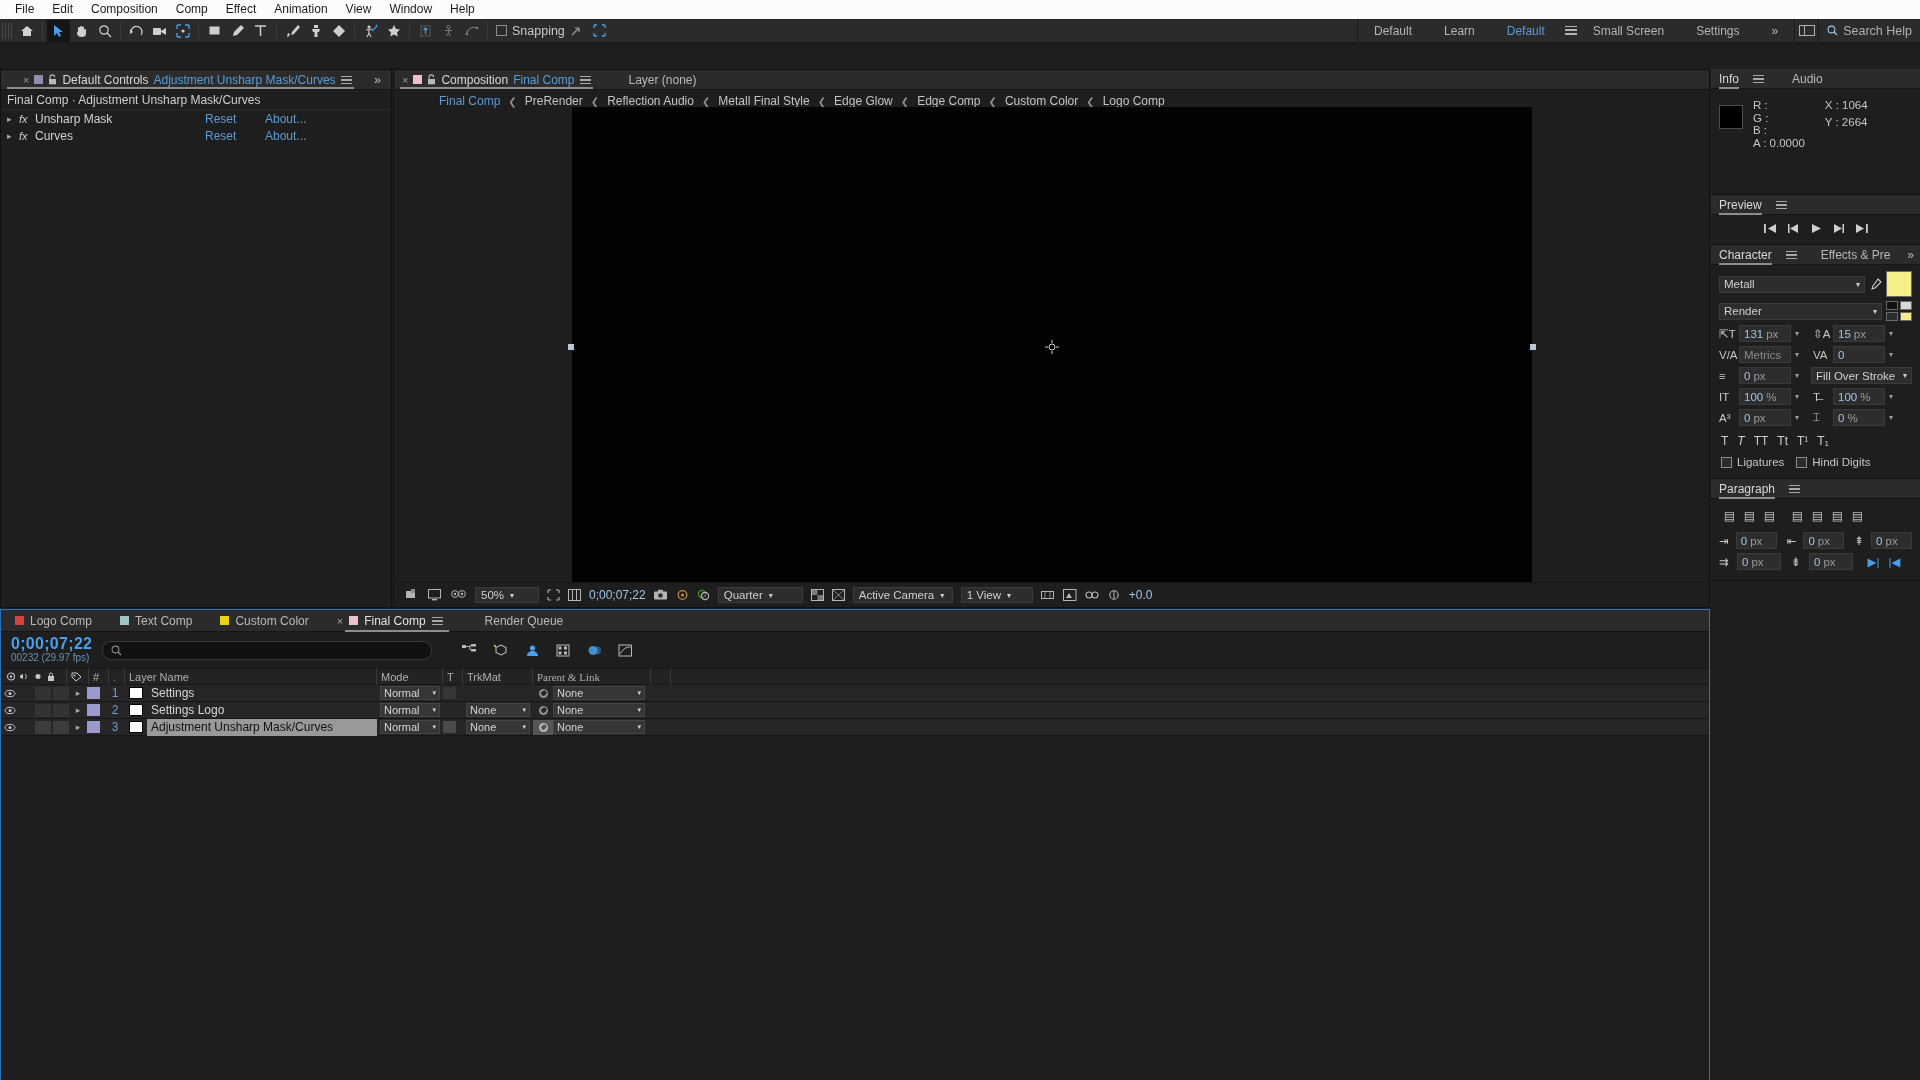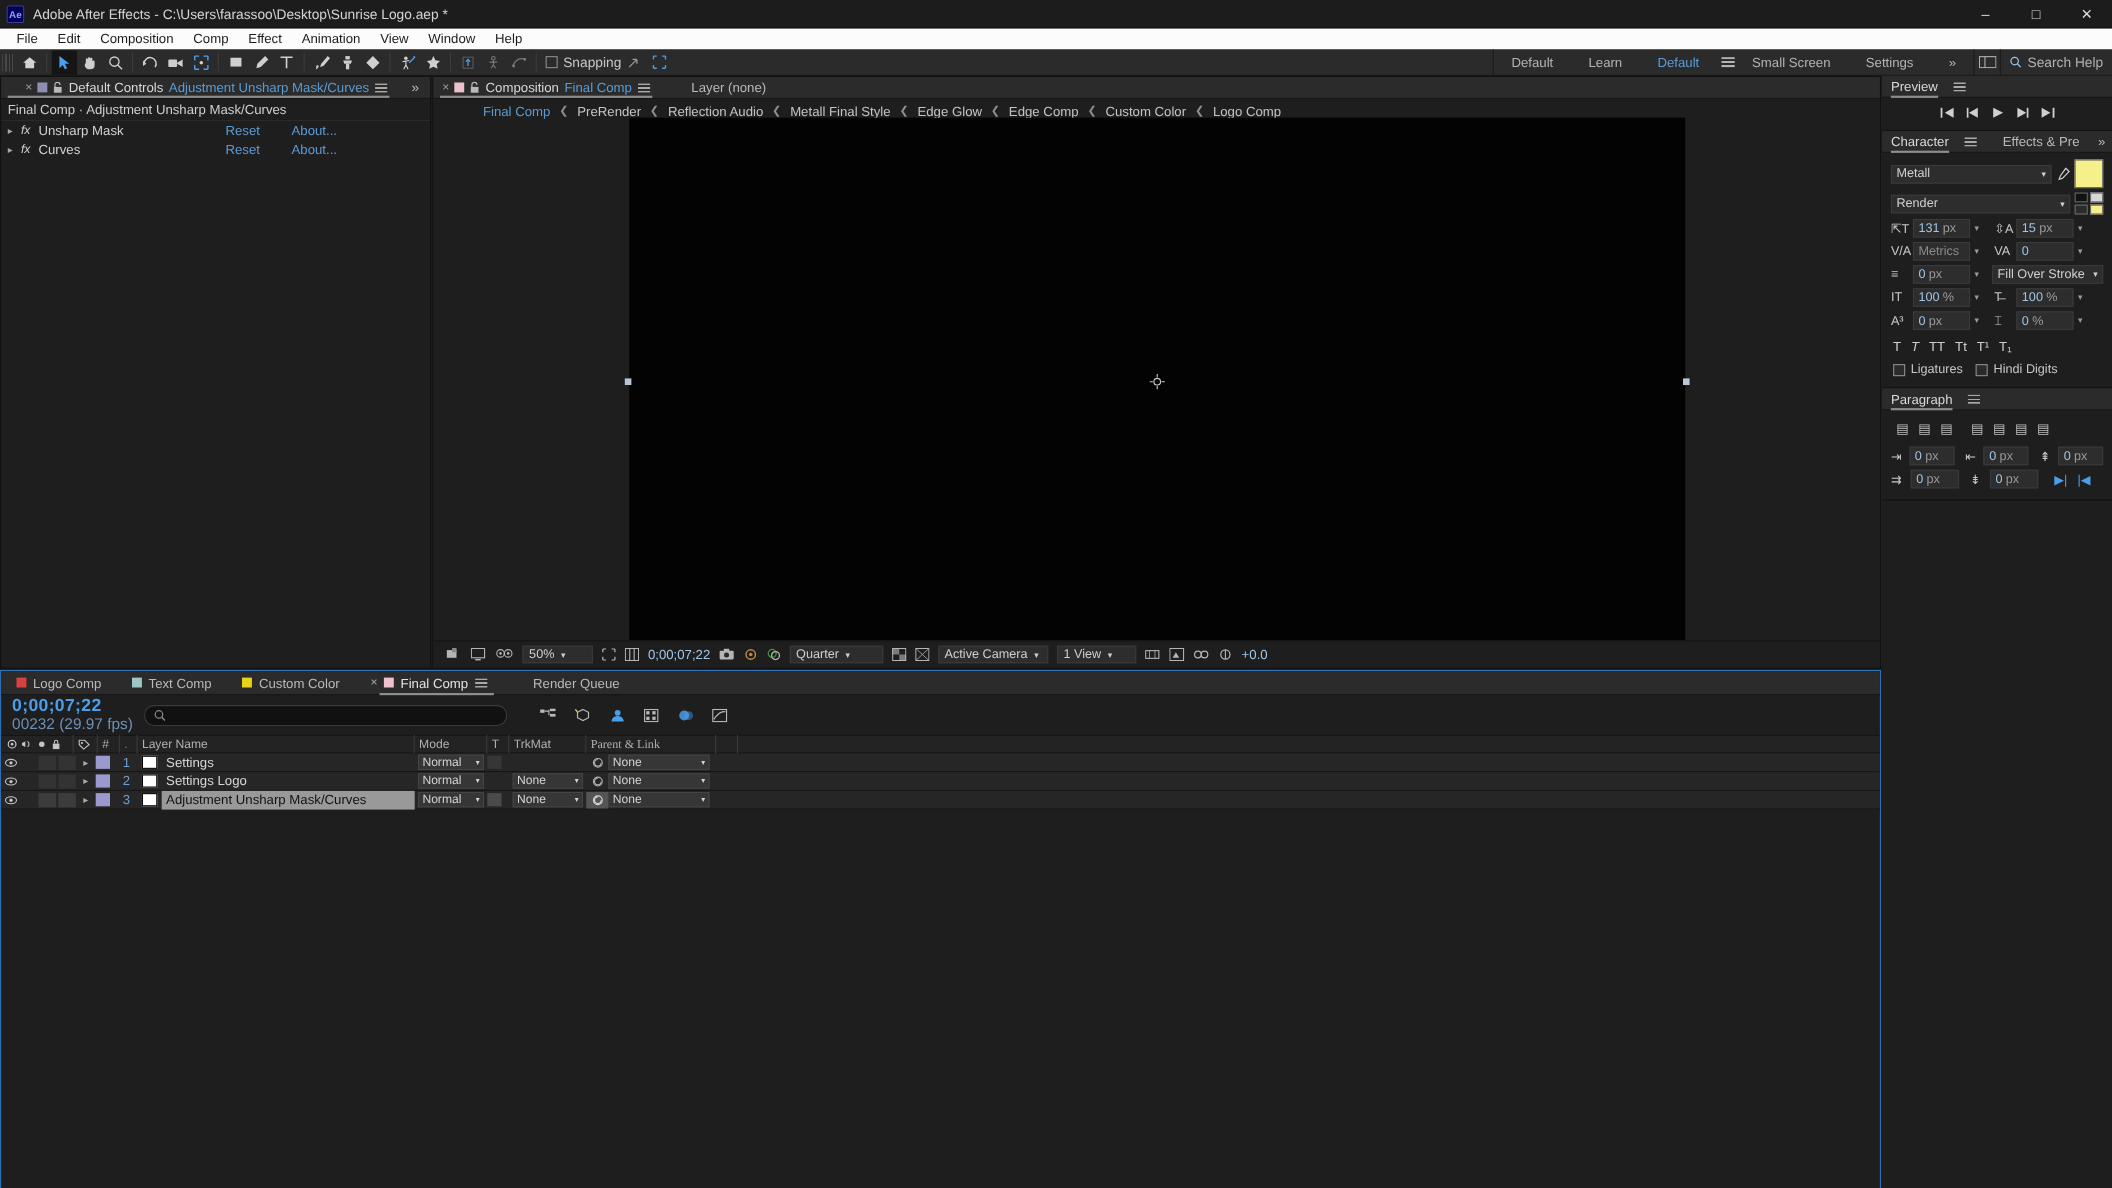--- a/index.html
+++ b/index.html
@@ -132,21 +132,21 @@
              border:1px solid #2f6fb5;}
   .tl-tabs{ height:22px; background:#2b2b2b; display:flex; align-items:center;
             border-bottom:1px solid #161616;}
   .tl-tab{ display:flex;align-items:center;gap:6px;padding:0 14px;height:22px;
            font-size:12px;color:#b9b9b9; position:relative;}
   .tl-tab.active{ color:#e2e2e2; }
   .tl-tab.active:after{ content:"";position:absolute;left:22px;right:8px;bottom:0;height:2px;background:#8d8d8d;}
   .tl-ctrl{ height:36px; display:flex; align-items:center; padding-left:10px; gap:10px;}
   .tl-time{ line-height:1.05; }
   .tl-time .big{ color:#4a9eea; font-size:16px; font-weight:bold; letter-spacing:.3px;}
-  .tl-time .small{ color:#6d8fb5; font-size:14px; }
+  .tl-time .small{ color:#6d8fb5; font-size:10px; }
   .tl-search{ width:330px;height:19px;background:#111;border:1px solid #3a3a3a;border-radius:9px;
               display:flex;align-items:center;gap:5px;padding:0 8px;color:#8a8a8a;font-size:11px;}
   .tl-icons{ display:flex; gap:16px; margin-left:20px; color:#b9b9b9; }
 
   .tl-header{ height:17px; background:#232323; display:flex; align-items:center;
               font-size:11px; color:#b0b0b0; border-top:1px solid #161616; border-bottom:1px solid #161616;}
   .hcol{ border-right:1px solid #3a3a3a; height:17px; display:flex; align-items:center; padding-left:4px;}
   .layer-row{ height:17px; display:flex; align-items:center; font-size:12px; color:#d6d6d6;
               border-bottom:1px solid #161616; background:#262626;}
   .layer-row.sel .lname{ background:#999; color:#111; }
@@ -156,29 +156,20 @@
   .eye{ width:12px;height:12px;display:flex;align-items:center;justify-content:center;}
   .cswatch{ width:13px;height:12px;background:#9a9ace;}
   .layerbox{ width:14px;height:12px;background:#fff;border:1px solid #000;}
   .playhead{ position:absolute; width:1px; background:#3e7fd4; }
 </style>
 </head>
 <body>
 
 <div class="app">
 
-  <div class="titlebar">
-    <div class="ae-logo">Ae</div>
-    <div class="title-text">Adobe After Effects - C:\Users\farassoo\Desktop\Sunrise Logo.aep *</div>
-    <div class="win-btns">
-      <div class="win-btn">–</div>
-      <div class="win-btn">□</div>
-      <div class="win-btn close">✕</div>
-    </div>
-  </div>
 
   <div class="menubar">
     <span>File</span>
     <span>Edit</span>
     <span>Composition</span>
     <span>Comp</span>
     <span>Effect</span>
     <span>Animation</span>
     <span>View</span>
     <span>Window</span>
@@ -500,20 +491,43 @@
         <svg width="14" height="12" viewBox="0 0 14 12">
             <circle cx="7" cy="6" r="4.2" fill="none" stroke="#b5b5b5" stroke-width="1.1"></circle>
             <path d="M7 1.8v8.4" stroke="#b5b5b5"></path>
           </svg>
         <span class="tcode">+0.0</span>
       </div>
     </div>
 
     <div id="right-dock" class="panel">
 
+      <div class="rp">
+        <div class="rp-tabs">
+          <span class="sel">Info</span>
+          <span class="menu-ic"></span>
+          <span style="margin-left:14px;">Audio</span>
+        </div>
+        <div class="rp-body" style="height:105px;">
+          <div class="info-grid">
+            <div class="swatch-big" style="margin-top:10px;"></div>
+            <div class="info-rows" style="margin-top:4px;">
+              <div>R :</div>
+              <div>G :</div>
+              <div>B :</div>
+              <div>A : 0.0000</div>
+            </div>
+            <div class="info-rows" style="margin-top:4px;margin-left:10px;">
+              <div>X : 1064</div>
+              <div style="height:4px"></div>
+              <div>Y : 2664</div>
+            </div>
+          </div>
+        </div>
+      </div>
 
       <div class="rp">
         <div class="rp-tabs">
           <span class="sel">Preview</span>
           <span class="menu-ic"></span>
         </div>
         <div class="preview-btns">
           <svg width="13" height="11" viewBox="0 0 13 11">
               <rect x="0" y="1" width="1.8" height="9" fill="#cfcfcf"></rect>
               <path d="M12 1 L4 5.5 L12 10Z" fill="#cfcfcf"></path>

